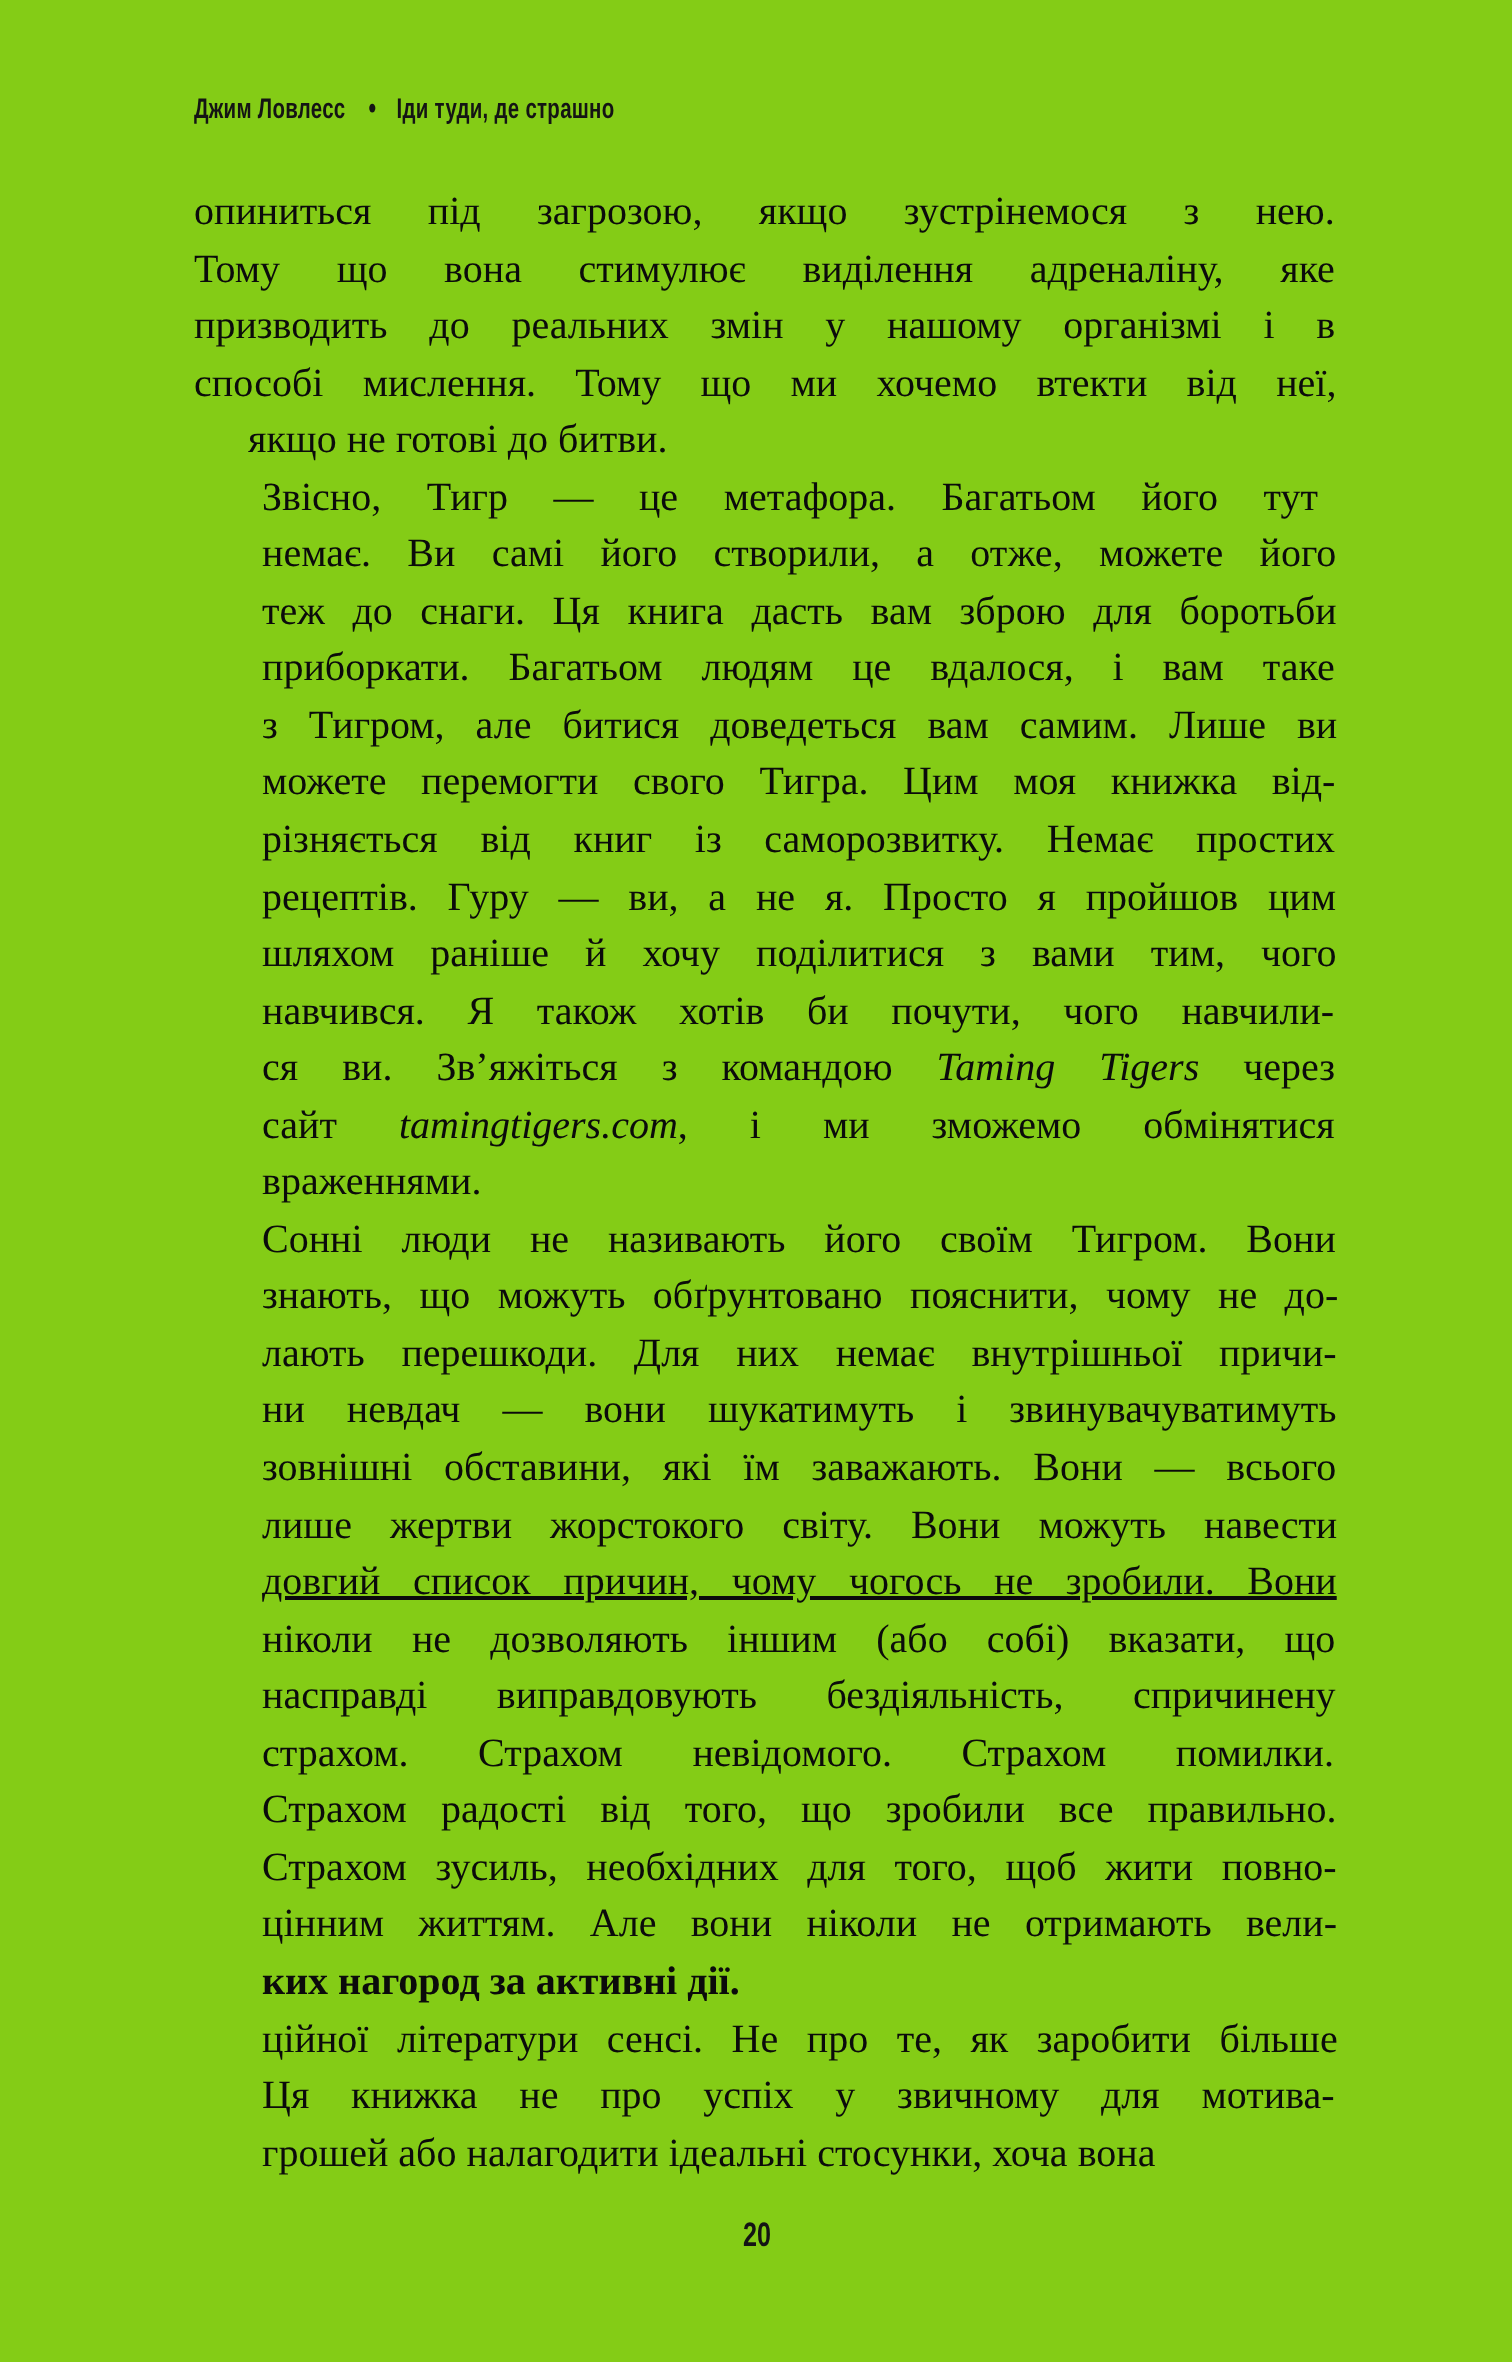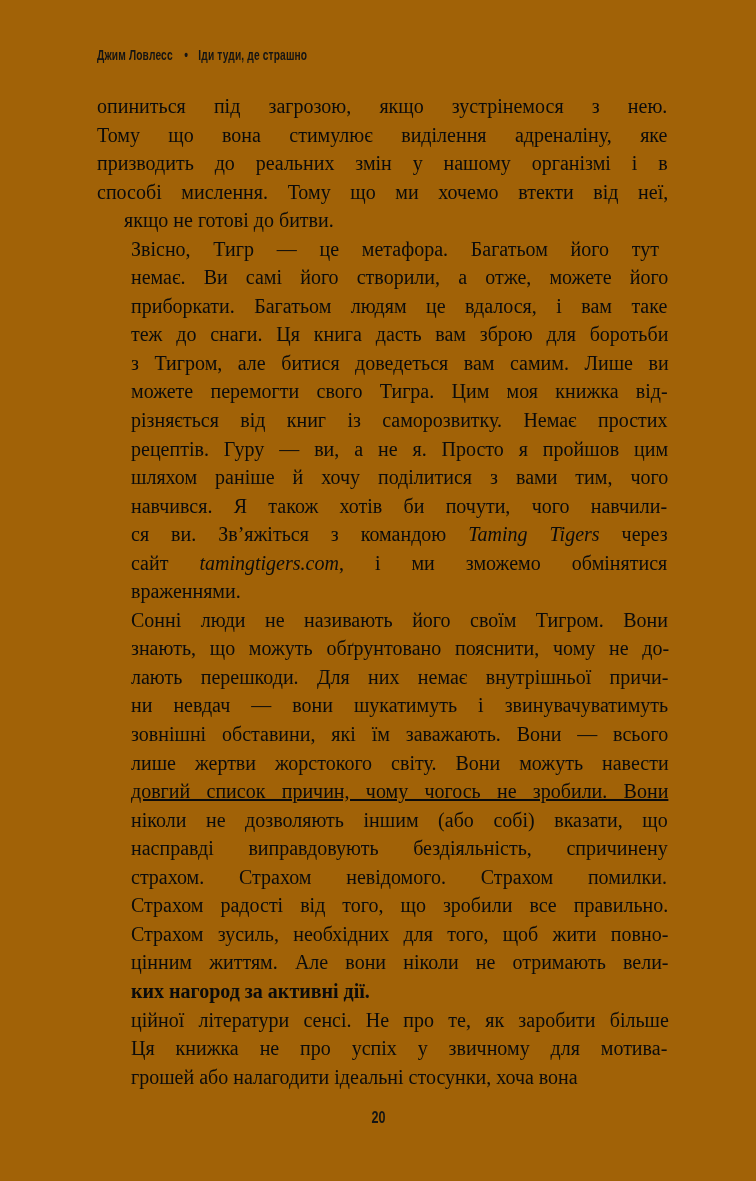--- a/index.html
+++ b/index.html
@@ -5,21 +5,21 @@
   html, body {
     margin: 0;
     padding: 0;
     background: #ffffff;
   }
 
   .page {
     position: relative;
     width: 756px;
     height: 1181px;
-    background: #a16207;
+    background: #84cc16;
     overflow: hidden;
     box-sizing: border-box;
   }
 
   
   .running-head {
     position: absolute;
     left: 97px;
     top: 44px;
     width: 562px;
@@ -119,22 +119,22 @@
       <p class="para first">
         <span class="ln" style="white-space: nowrap; display: block; letter-spacing: 0px; word-spacing: 23.1667px;">опиниться під загрозою, якщо зустрінемося з нею.</span>
         <span class="ln" style="white-space: nowrap; display: block; letter-spacing: 0px; word-spacing: 23.3333px;">Тому що вона стимулює виділення адреналіну, яке</span>
         <span class="ln" style="white-space: nowrap; display: block; letter-spacing: 0px; word-spacing: 15.875px;">призводить до реальних змін у нашому організмі і в</span>
         <span class="ln" style="white-space: nowrap; display: block; letter-spacing: 0px; word-spacing: 14.625px;">способі мислення. Тому що ми хочемо втекти від неї,</span>
         <span class="ln last" style="white-space: nowrap; display: block; margin-left: 27px;">якщо не готові до битви.</span>
       </p>
       <p class="para">
         <span class="ln indent" style="white-space: nowrap; display: block; letter-spacing: 0px; word-spacing: 17.5714px;">Звісно, Тигр — це метафора. Багатьом його тут</span>
         <span class="ln" style="white-space: nowrap; display: block; letter-spacing: 0px; word-spacing: 13.125px;">немає. Ви самі його створили, а отже, можете його</span>
+        <span class="ln" style="white-space: nowrap; display: block; letter-spacing: 0px; word-spacing: 8.77778px;">теж до снаги. Ця книга дасть вам зброю для боротьби</span>
         <span class="ln" style="white-space: nowrap; display: block; letter-spacing: 0px; word-spacing: 14.4286px;">приборкати. Багатьом людям це вдалося, і вам таке</span>
-        <span class="ln" style="white-space: nowrap; display: block; letter-spacing: 0px; word-spacing: 8.77778px;">теж до снаги. Ця книга дасть вам зброю для боротьби</span>
         <span class="ln" style="white-space: nowrap; display: block; letter-spacing: 0px; word-spacing: 10.5px;">з Тигром, але битися доведеться вам самим. Лише ви</span>
         <span class="ln" style="white-space: nowrap; display: block; letter-spacing: 0px; word-spacing: 12.2857px;">можете перемогти свого Тигра. Цим моя книжка від-</span>
         <span class="ln" style="white-space: nowrap; display: block; letter-spacing: 0px; word-spacing: 16.3333px;">різняється від книг із саморозвитку. Немає простих</span>
         <span class="ln" style="white-space: nowrap; display: block; letter-spacing: 0px; word-spacing: 9.9px;">рецептів. Гуру — ви, а не я. Просто я пройшов цим</span>
         <span class="ln" style="white-space: nowrap; display: block; letter-spacing: 0px; word-spacing: 13px;">шляхом раніше й хочу поділитися з вами тим, чого</span>
         <span class="ln" style="white-space: nowrap; display: block; letter-spacing: 0px; word-spacing: 16.2857px;">навчився. Я також хотів би почути, чого навчили-</span>
         <span class="ln" style="white-space: nowrap; display: block; letter-spacing: 0px; word-spacing: 17px;">ся ви. Зв’яжіться з командою <em class="it">Taming Tigers</em> через</span>
         <span class="ln" style="white-space: nowrap; display: block; letter-spacing: 0px; word-spacing: 26px;">сайт <em class="it">tamingtigers.com</em>, і ми зможемо обмінятися</span>
         <span class="ln last" style="white-space: nowrap; display: block;">враженнями.</span>
       </p>

